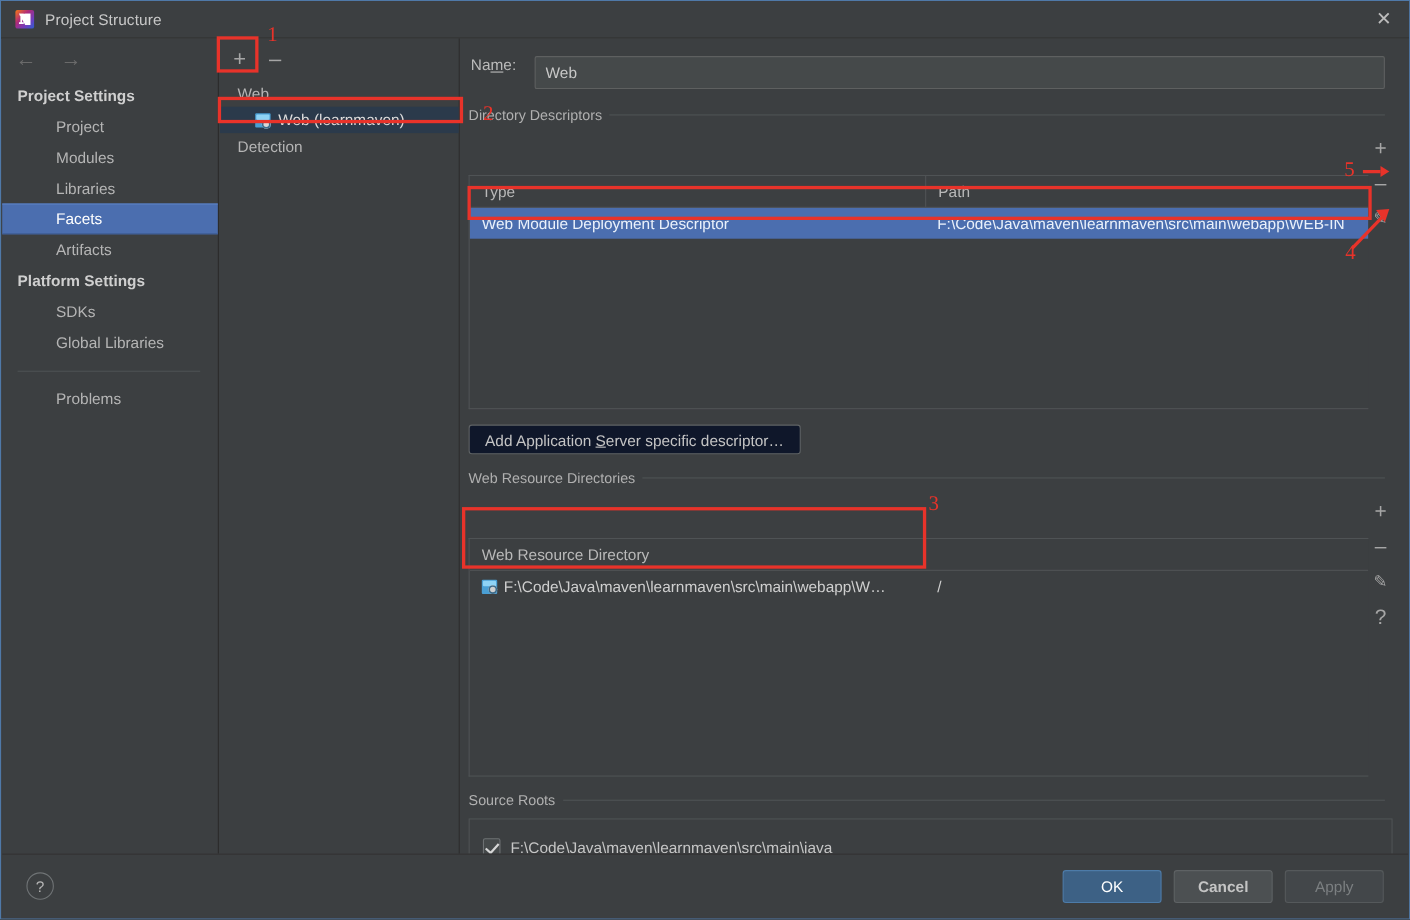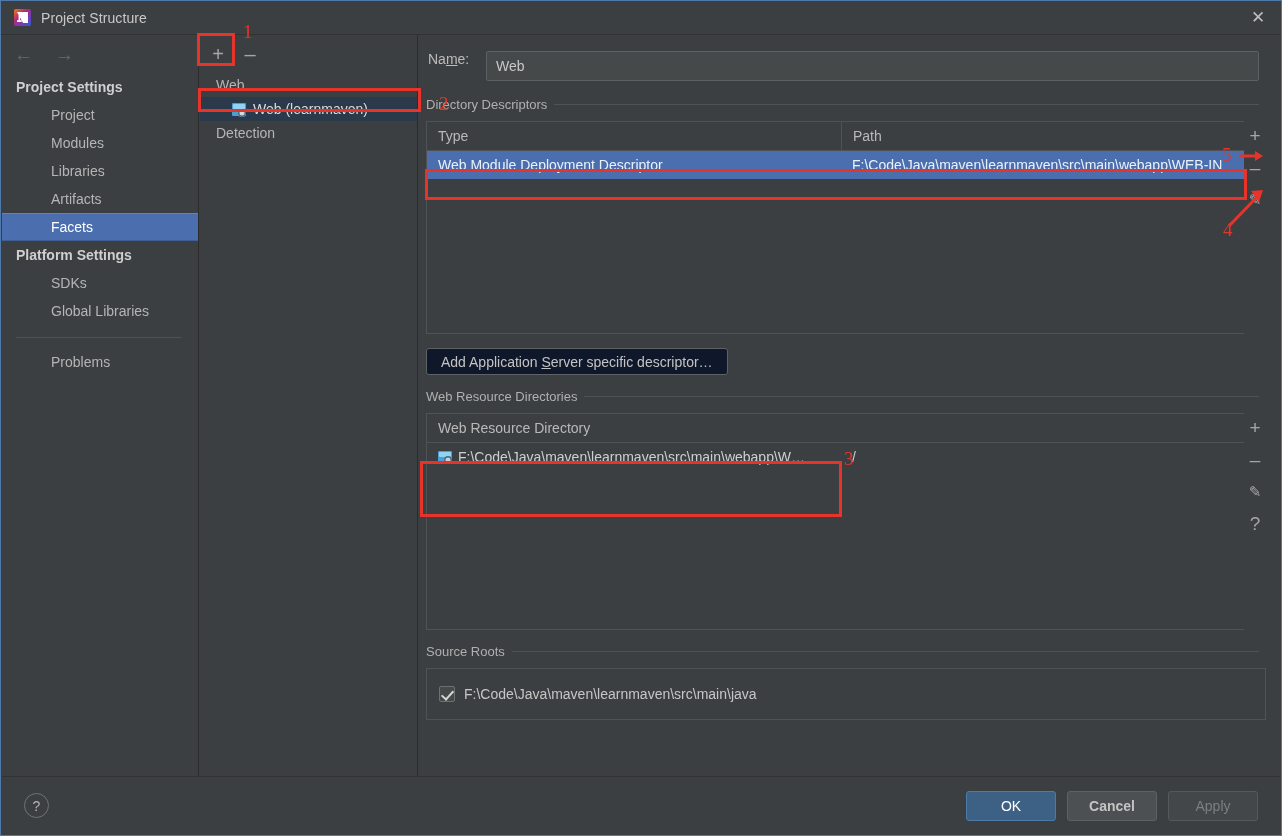--- a/index.html
+++ b/index.html
@@ -133,21 +133,21 @@
   }
   .group-head .gt { font-size: 13px; color: #b0b0b0; white-space: nowrap; }
   .group-head .gl { flex: 1; height: 1px; background: #4f5355; }
 
   .table-wrap {
     margin: 9px 0 0 8px; width: 840px; display: flex;
   }
   .tbl {
     background: #3c3f41; border: 1px solid #4f5355;
     border-right: none;
-    flex: 1; overflow: hidden;
+    flex: 1; overflow: hidden; margin-top: 38px;
   }
   .tbl-head {
     display: flex; height: 29px; background: #3c3f41;
     border-bottom: 1px solid #4f5355;
   }
   .th {
     font-size: 14px; color: #b9b9b9; display: flex; align-items: center;
     padding-left: 11px;
   }
   .th + .th { border-left: 1px solid #4f5355; }
@@ -253,22 +253,22 @@
   <div class="nav-pane">
     <div class="nav-arrows">
       <span class="nav-arrow">←</span>
       <span class="nav-arrow">→</span>
     </div>
 
     <div class="nav-group">Project Settings</div>
     <div class="nav-item">Project</div>
     <div class="nav-item">Modules</div>
     <div class="nav-item">Libraries</div>
+    <div class="nav-item selected">Facets</div>
     <div class="nav-item">Artifacts</div>
-    <div class="nav-item selected">Facets</div>
 
     <div class="nav-group">Platform Settings</div>
     <div class="nav-item">SDKs</div>
     <div class="nav-item">Global Libraries</div>
 
     <div class="nav-sep"></div>
     <div class="nav-item">Problems</div>
   </div>
 
   <div class="facet-pane">

